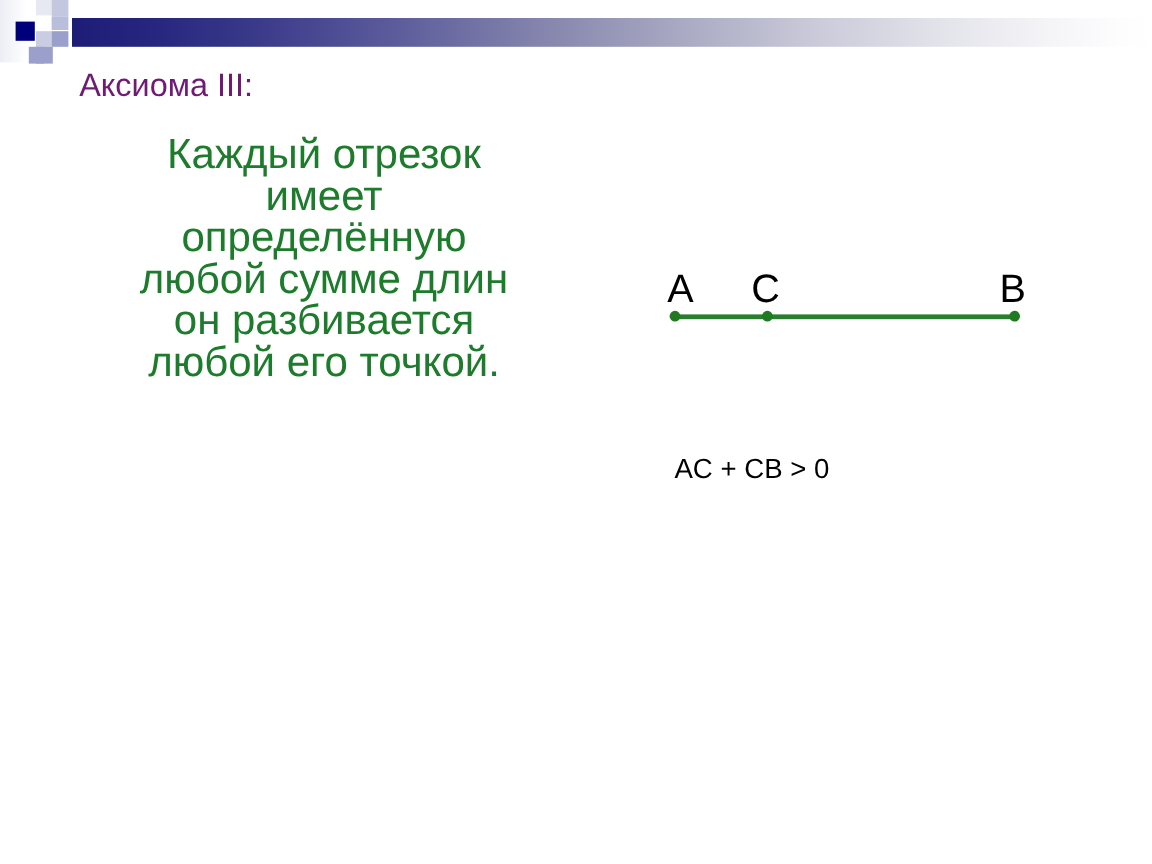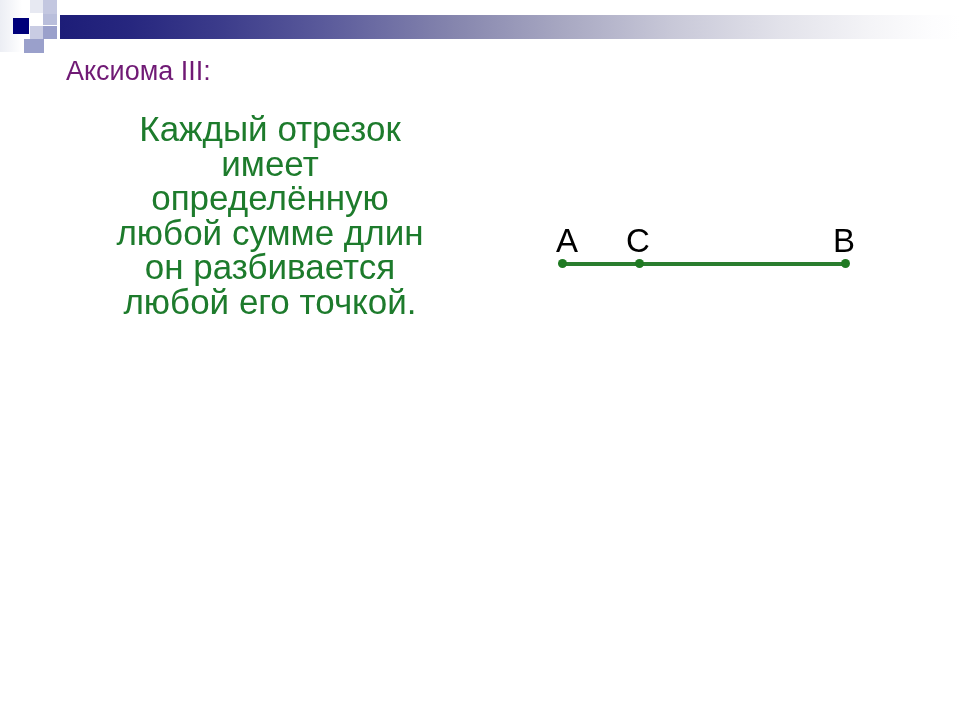--- a/index.html
+++ b/index.html
@@ -174,15 +174,16 @@
   <div id="diagram">
     <div class="seg-label lab-a">A</div>
     <div class="seg-label lab-c">C</div>
     <div class="seg-label lab-b">B</div>
 
     <div class="seg-line"></div>
     <div class="seg-dot dot-a"></div>
     <div class="seg-dot dot-c"></div>
     <div class="seg-dot dot-b"></div>
 
+    <div id="formula">AC + CB  &gt; 0</div>
   </div>
 
 </div>
 
 </body></html>

